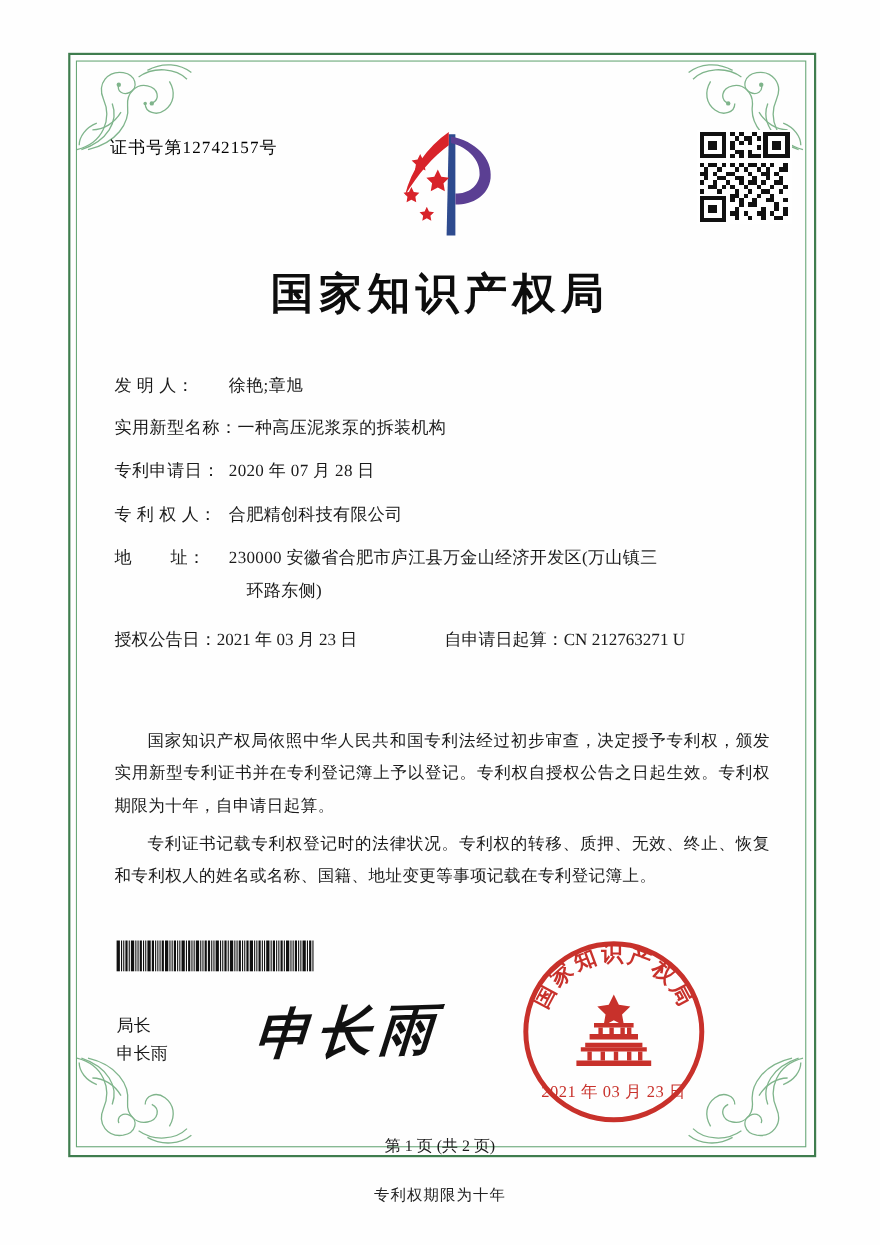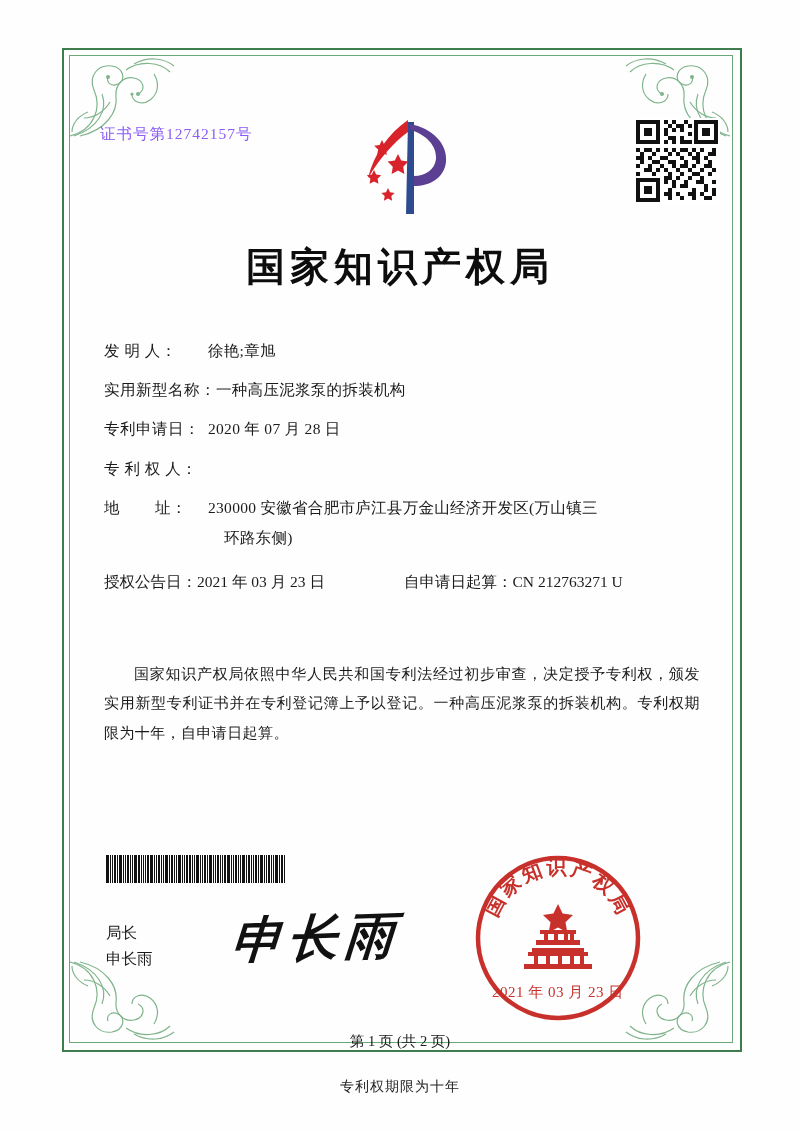--- a/index.html
+++ b/index.html
@@ -45,21 +45,21 @@
   .corner.tr { left: 618px; top: 50px; transform: scaleX(-1); }
   .corner.bl { left: 64px;  top: 956px; transform: scaleY(-1); }
   .corner.br { left: 618px; top: 956px; transform: scale(-1,-1); }
 
   
   .cert-number {
     position: absolute;
     left: 100px; top: 124px;
     font-size: 15.5px;
     letter-spacing: 1px;
-    color: #8b5cf6;
+    color: #000000;
   }
   .logo {
     position: absolute;
     left: 336px; top: 114px;
     width: 128px; height: 108px;
   }
   .logo svg { display:block; }
   .qr {
     position: absolute;
     right: 80px; top: 118px;
@@ -403,20 +403,21 @@
     </div>
 
 
     <div class="field-row">
       <div class="field-label">专利申请日：</div>
       <div class="field-value">2020 年 07 月 28 日</div>
     </div>
 
     <div class="field-row">
       <div class="field-label">专 利 权 人：</div>
+      <div class="field-value">合肥精创科技有限公司</div>
     </div>
 
     <div class="field-row">
       <div class="field-label">地        址：</div>
       <div class="field-value">
         <span>230000 安徽省合肥市庐江县万金山经济开发区(万山镇三</span>
         <span class="line2">环路东侧)</span>
       </div>
     </div>
 
@@ -424,21 +425,22 @@
       <div class="g-left">
         <span>授权公告日：</span><span>2021 年 03 月 23 日</span>
       </div>
       <div class="g-right">
         <span>自申请日起算：</span><span>CN 212763271 U</span>
       </div>
     </div>
   </div>
 
   <div class="paragraphs">
-    <p>国家知识产权局依照中华人民共和国专利法经过初步审查，决定授予专利权，颁发实用新型专利证书并在专利登记簿上予以登记。一种高压泥浆泵的拆装机构。专利权期限为十年，自申请日起算。</p>
+    <p>国家知识产权局依照中华人民共和国专利法经过初步审查，决定授予专利权，颁发实用新型专利证书并在专利登记簿上予以登记。专利权自授权公告之日起生效。专利权期限为十年，自申请日起算。</p>
+    <p>专利证书记载专利权登记时的法律状况。专利权的转移、质押、无效、终止、恢复和专利权人的姓名或名称、国籍、地址变更等事项记载在专利登记簿上。</p>
   </div>
 
   <div class="barcode" id="barcode">
       <i style="width: 3px;"></i>
       <i style="width: 1px;"></i>
       <i style="width: 1px;"></i>
       <i style="width: 2px;"></i>
       <i style="width: 1px;"></i>
       <i style="width: 3px;"></i>
       <i style="width: 1px;"></i>

